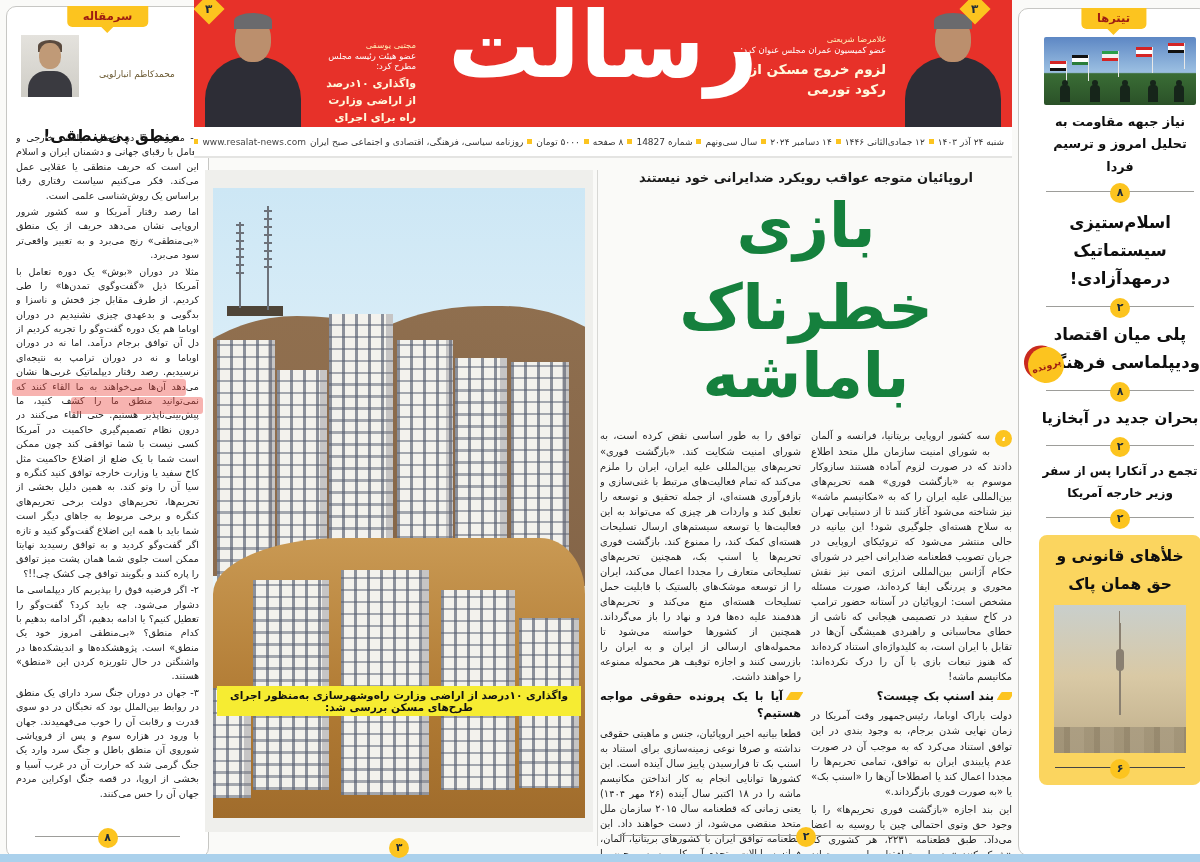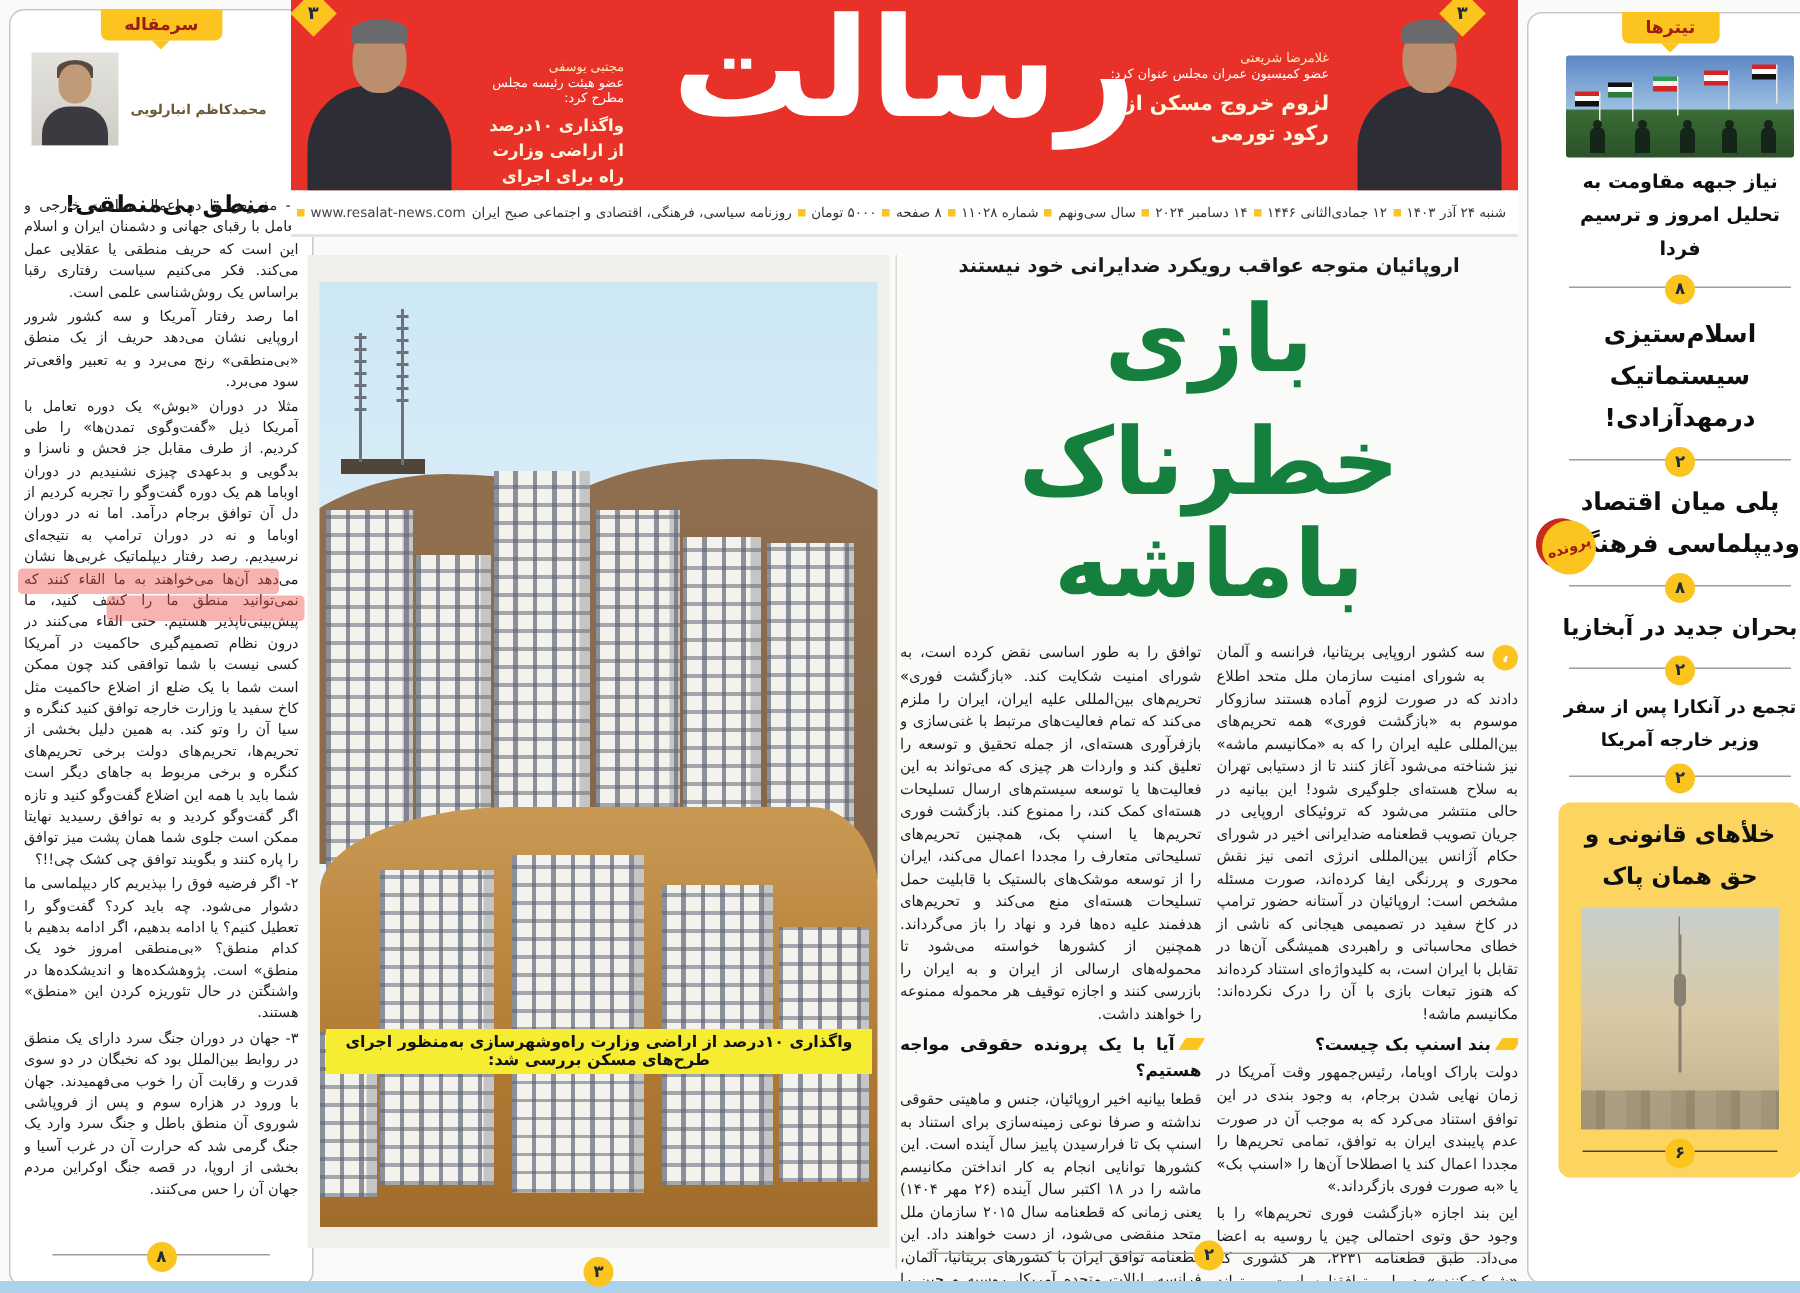--- a/index.html
+++ b/index.html
@@ -14,21 +14,21 @@
   .sep{position:relative;text-align:center;margin:3px 12px;height:22px;}
   .sep::before{content:"";position:absolute;left:2px;right:2px;top:10px;border-top:1px solid #9d9d9a;}
   .sep.dark::before{border-top-color:#444;}
 
   
   .editorial{left:6px;top:6px;width:188px;height:850px;}
   .ed-photo{position:absolute;left:14px;top:28px;width:58px;height:62px;background:linear-gradient(#e4e2dd,#cfcdc6);overflow:hidden;}
   .ed-photo .face{position:absolute;top:8px;left:50%;transform:translateX(-50%);width:22px;height:26px;background:#c09a77;border-radius:45%;}
   .ed-photo .hair{position:absolute;top:5px;left:50%;transform:translateX(-50%);width:24px;height:12px;background:#5a4a3e;border-radius:50% 50% 0 0;}
   .ed-photo .torso{position:absolute;bottom:0;left:50%;transform:translateX(-50%);width:44px;height:26px;background:#3a3a40;border-radius:18px 18px 0 0;}
-  .ed-name{position:absolute;left:80px;top:62px;width:100px;text-align:left;font-size:9px;color:#6b5a33;font-weight:bold;}
+  .ed-name{position:absolute;left:80px;top:62px;width:100px;text-align:center;font-size:9px;color:#6b5a33;font-weight:normal;}
   .ed-title{position:absolute;top:104px;right:12px;left:12px;margin:16px;font-size:15.5px;font-weight:bold;color:#111;}
   .ed-body{position:absolute;top:124px;bottom:30px;left:9px;right:9px;overflow:hidden;
        font-size:9.6px;line-height:1.5;text-align:justify;color:#222;}
   .ed-body p{margin:0 0 2px;}
   .stamp{position:absolute;background:rgba(235,75,66,.42);border-radius:3px;pointer-events:none;z-index:3;}
   .s1{left:5px;top:372px;width:174px;height:17px;}
   .s2{right:5px;top:390px;width:132px;height:17px;}
   .ed-sep{position:absolute;bottom:6px;left:14px;right:14px;}
 
   
@@ -198,21 +198,21 @@
 
   <div class="dateline">
     <span>شنبه ۲۴ آذر ۱۴۰۳</span>
       <span class="sq"></span>
     <span>۱۲ جمادی‌الثانی ۱۴۴۶</span>
       <span class="sq"></span>
     <span>۱۴ دسامبر ۲۰۲۴</span>
       <span class="sq"></span>
     <span>سال سی‌ونهم</span>
       <span class="sq"></span>
-    <span>شماره ۱۱۰۲۸</span>
+    <span>شماره 14827</span>
       <span class="sq"></span>
     <span>۸ صفحه</span>
       <span class="sq"></span>
     <span>۵۰۰۰ تومان</span>
       <span class="sq"></span>
     <span>روزنامه سیاسی، فرهنگی، اقتصادی و اجتماعی صبح ایران</span>
     <div class="social">
 
       <span class="sq"></span>
       <span class="site">www.resalat-news.com</span>

